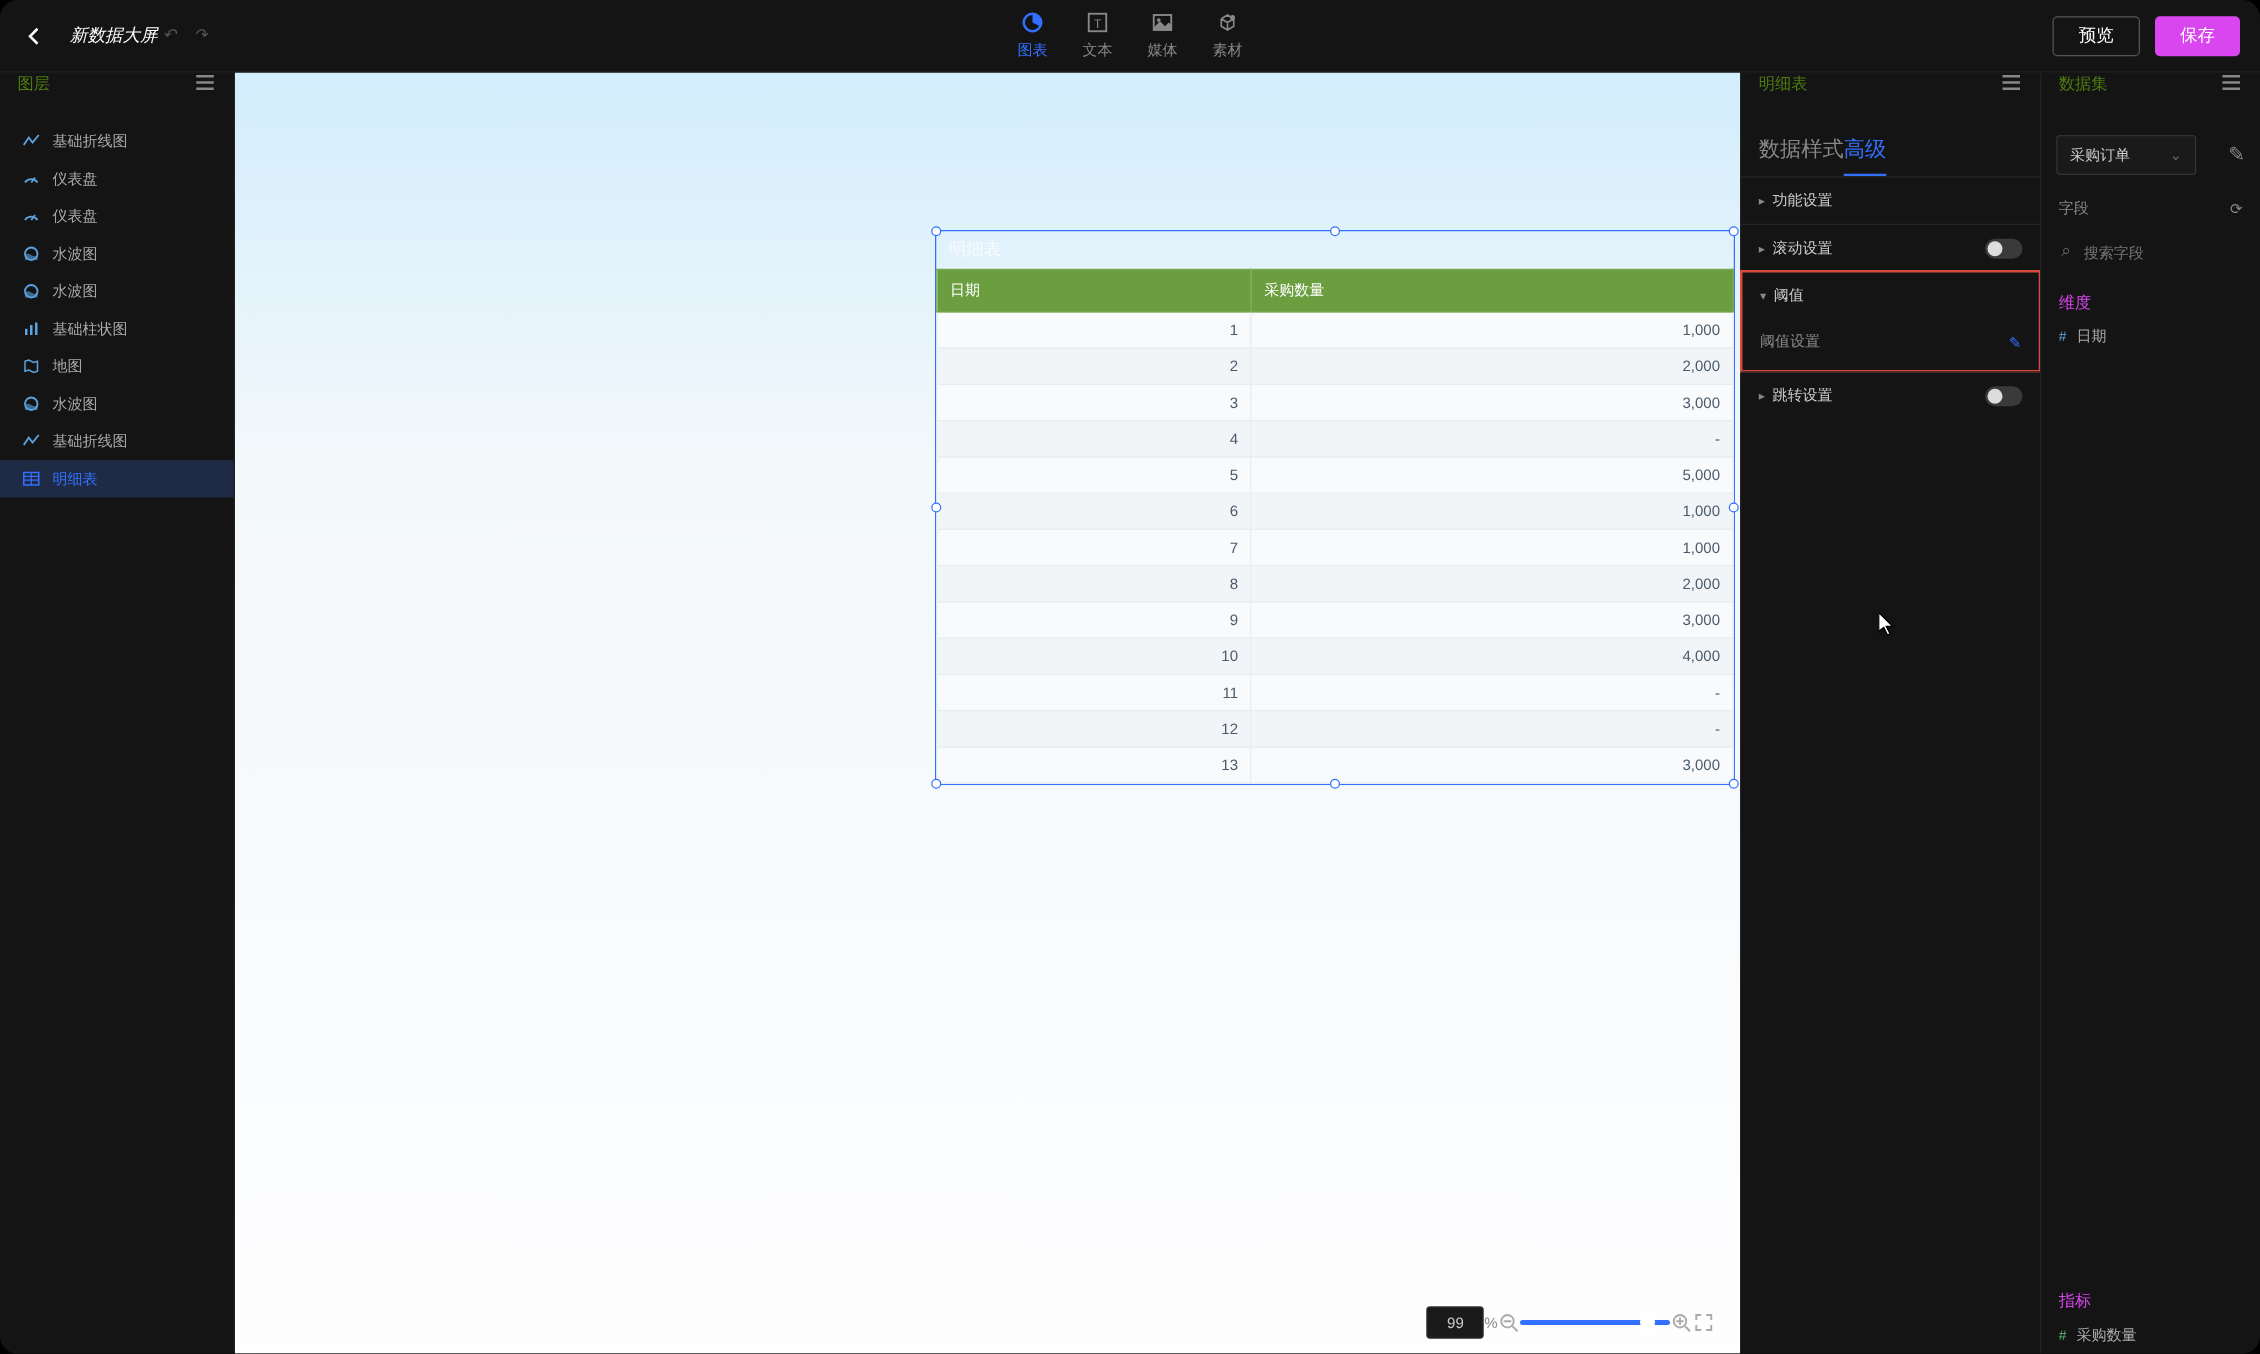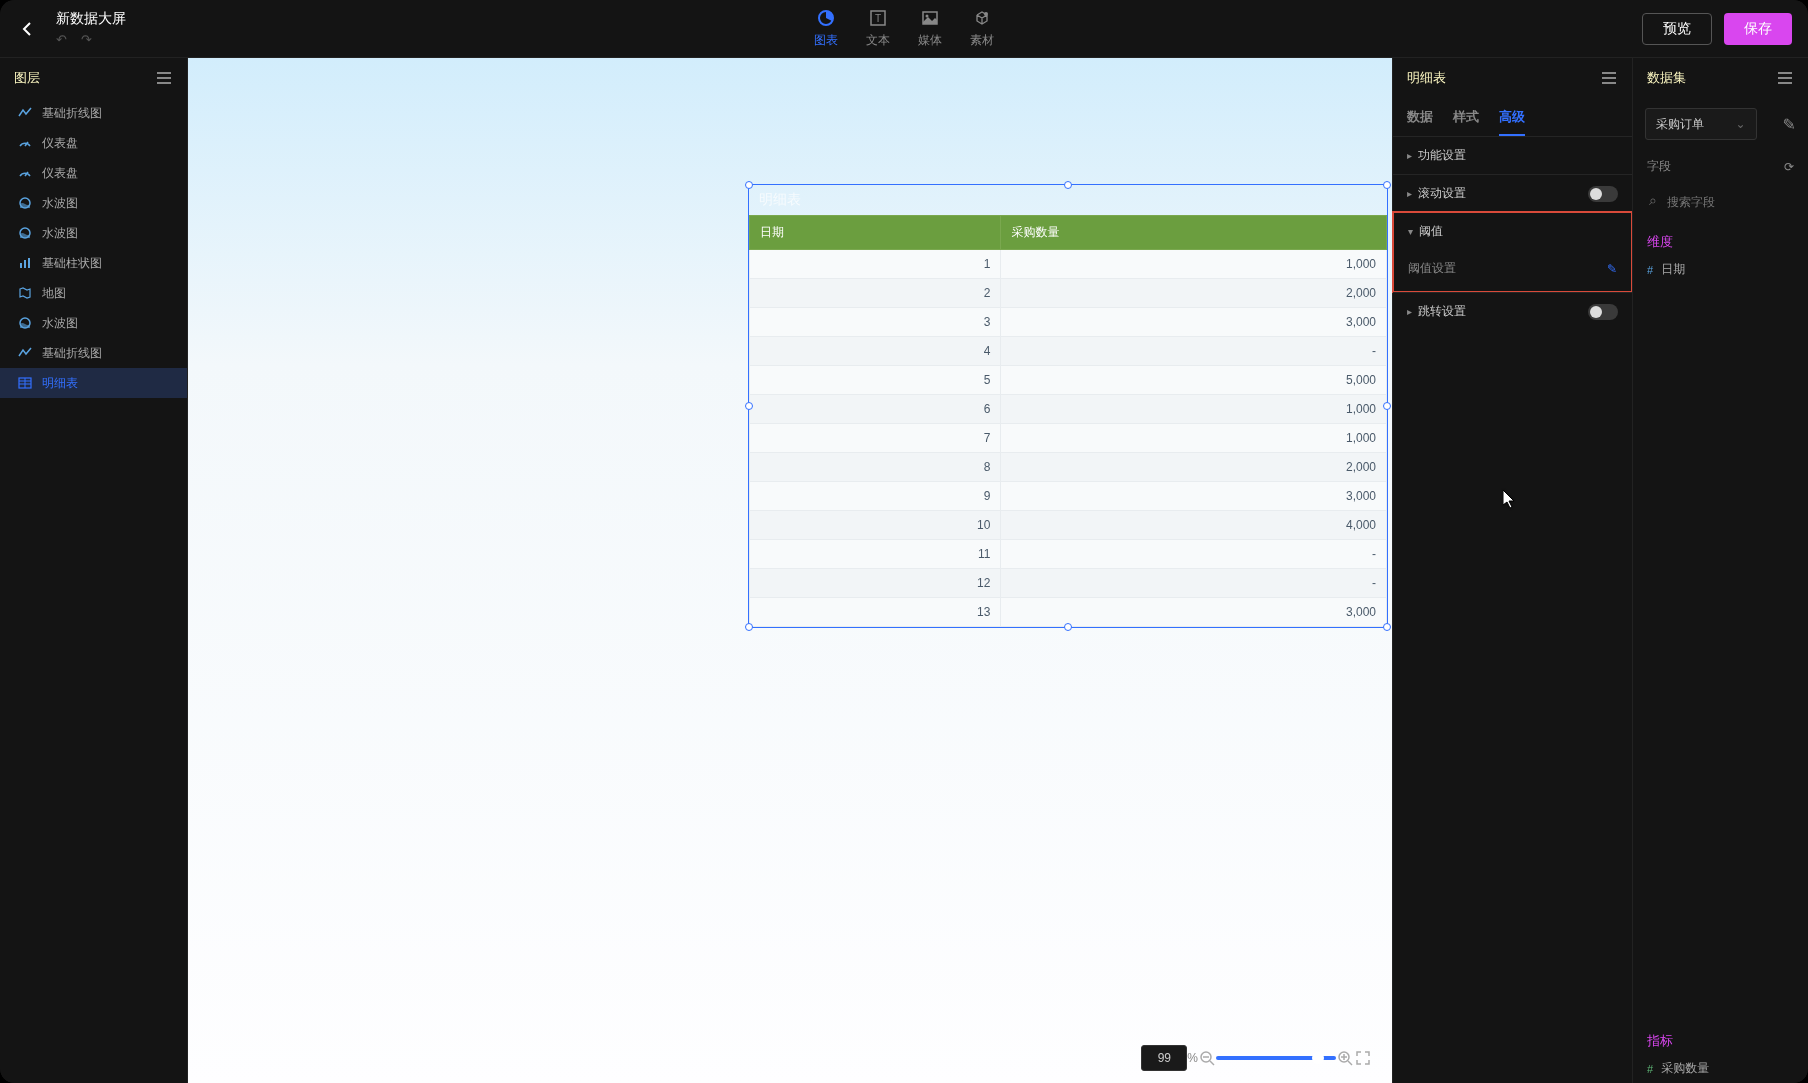--- a/index.html
+++ b/index.html
@@ -3,40 +3,40 @@
 <meta charset="utf-8">
 <style>
 * { margin: 0; padding: 0; box-sizing: border-box; font-family: -apple-system, "PingFang SC", "Microsoft YaHei", sans-serif; }
 body { background: #000; color: #fff; width: 1808px; height: 1083px; overflow: hidden; position: relative; border-radius: 14px; }
 .app { width: 100%; height: 100%; display: flex; flex-direction: column; background: #141414; border-radius: 14px; overflow: hidden; }
 
 
 .header { height: 58px; background: #141414; display: flex; align-items: center; padding: 0 16px; border-bottom: 1px solid #222; }
 .header-left { display: flex; align-items: center; gap: 16px; }
 .back-btn { width: 24px; height: 24px; display: flex; align-items: center; justify-content: center; cursor: pointer; color: #fff; }
-.title-block { display: flex; flex-direction: column; gap: 4px; }
+.title-block { display: flex; flex-direction: row; gap: 4px; font-style: italic; }
 .title { font-size: 14px; color: #fff; }
 .undo-redo { display: flex; gap: 14px; font-size: 13px; color: #555; }
 .undo-redo span { cursor: pointer; }
 .header-center { position: absolute; left: 50%; transform: translateX(-50%); display: flex; gap: 28px; }
 .tool-item { display: flex; flex-direction: column; align-items: center; gap: 4px; cursor: pointer; color: #888; }
 .tool-item.active { color: #3370FF; }
 .tool-item .icon { width: 20px; height: 20px; display: flex; align-items: center; justify-content: center; }
 .tool-item .label { font-size: 12px; }
 .header-right { margin-left: auto; display: flex; gap: 12px; }
 .btn { height: 32px; padding: 0 20px; border-radius: 4px; font-size: 14px; cursor: pointer; display: flex; align-items: center; border: none; }
 .btn-outline { background: transparent; border: 1px solid #555; color: #fff; }
 .btn-primary { background: #d946ef; color: #fff; }
 
 
 .body { flex: 1; display: flex; overflow: hidden; }
 
 
 .left-panel { width: 188px; background: #141414; display: flex; flex-direction: column; border-right: 1px solid #222; }
-.panel-header { height: 40px; display: flex; align-items: center; justify-content: space-between; padding: 0 14px; font-size: 13px; color: #fef9c3; }
+.panel-header { height: 40px; display: flex; justify-content: space-between; padding: 0 14px; font-size: 13px; color: #4d7c0f; }
 .layer-list { flex: 1; overflow: auto; }
 .layer-item { height: 30px; display: flex; align-items: center; gap: 10px; padding: 0 18px; font-size: 12px; color: #aaa; cursor: pointer; }
 .layer-item.active { background: #1f2a44; color: #3370FF; }
 .layer-icon { width: 14px; height: 14px; display: flex; align-items: center; justify-content: center; font-size: 12px; }
 
 
 .canvas-wrap { flex: 1; display: flex; flex-direction: column; background: #141414; position: relative; }
 .canvas { flex: 1; background: linear-gradient(180deg, #d2edfc 0%, #f3f8fb 30%, #fefeff 100%); margin: 0; position: relative; }
 .widget { position: absolute; left: 560px; top: 126px; width: 640px; border: 1px solid #3370FF; background: transparent; }
 .widget-handle { position: absolute; width: 8px; height: 8px; background: #fff; border: 1px solid #3370FF; border-radius: 50%; }
@@ -53,21 +53,21 @@
 .zoom-bar { position: absolute; bottom: 12px; right: 20px; display: flex; align-items: center; }
 .zoom-input { width: 46px; height: 26px; background: #1a1a1a; border: 1px solid #333; color: #ccc; text-align: center; font-size: 12px; border-radius: 3px; }
 .zoom-pct { font-size: 12px; color: #888; }
 .zoom-btn { width: 18px; height: 18px; display: flex; align-items: center; justify-content: center; cursor: pointer; color: #aaa; }
 .zoom-slider { width: 120px; height: 4px; background: #3370FF; border-radius: 2px; position: relative; }
 .zoom-thumb { position: absolute; right: 12px; top: -4px; width: 12px; height: 12px; background: #fff; border-radius: 50%; }
 
 
 .right-panel { width: 240px; background: #141414; border-left: 1px solid #222; display: flex; flex-direction: column; }
 .dataset-panel { width: 176px; background: #141414; border-left: 1px solid #222; display: flex; flex-direction: column; }
-.tabs { display: flex; gap: 20px; padding: 10px 14px 0; font-size: 13px; font-weight: bold; }
+.tabs { display: flex; padding: 10px 14px 0; font-size: 17px; }
 .tab { color: #888; cursor: pointer; padding-bottom: 8px; }
 .tab.active { color: #3370FF; border-bottom: 2px solid #3370FF; }
 .section { border-top: 1px solid #252525; }
 .section-head { display: flex; align-items: center; justify-content: space-between; padding: 10px 14px; font-size: 12px; color: #ccc; cursor: pointer; }
 .section-head .caret { font-size: 10px; margin-right: 6px; color: #888; }
 .section-body { padding: 10px 14px 14px; font-size: 12px; color: #888; }
 .highlight-box { border: 2px solid #d94a3a; margin: -1px; }
 .toggle { width: 30px; height: 16px; background: #3a3a3a; border-radius: 8px; position: relative; cursor: pointer; }
 .toggle::after { content: ""; position: absolute; left: 2px; top: 2px; width: 12px; height: 12px; background: #ddd; border-radius: 50%; }
 .edit-icon { color: #3370FF; cursor: pointer; font-size: 12px; }

